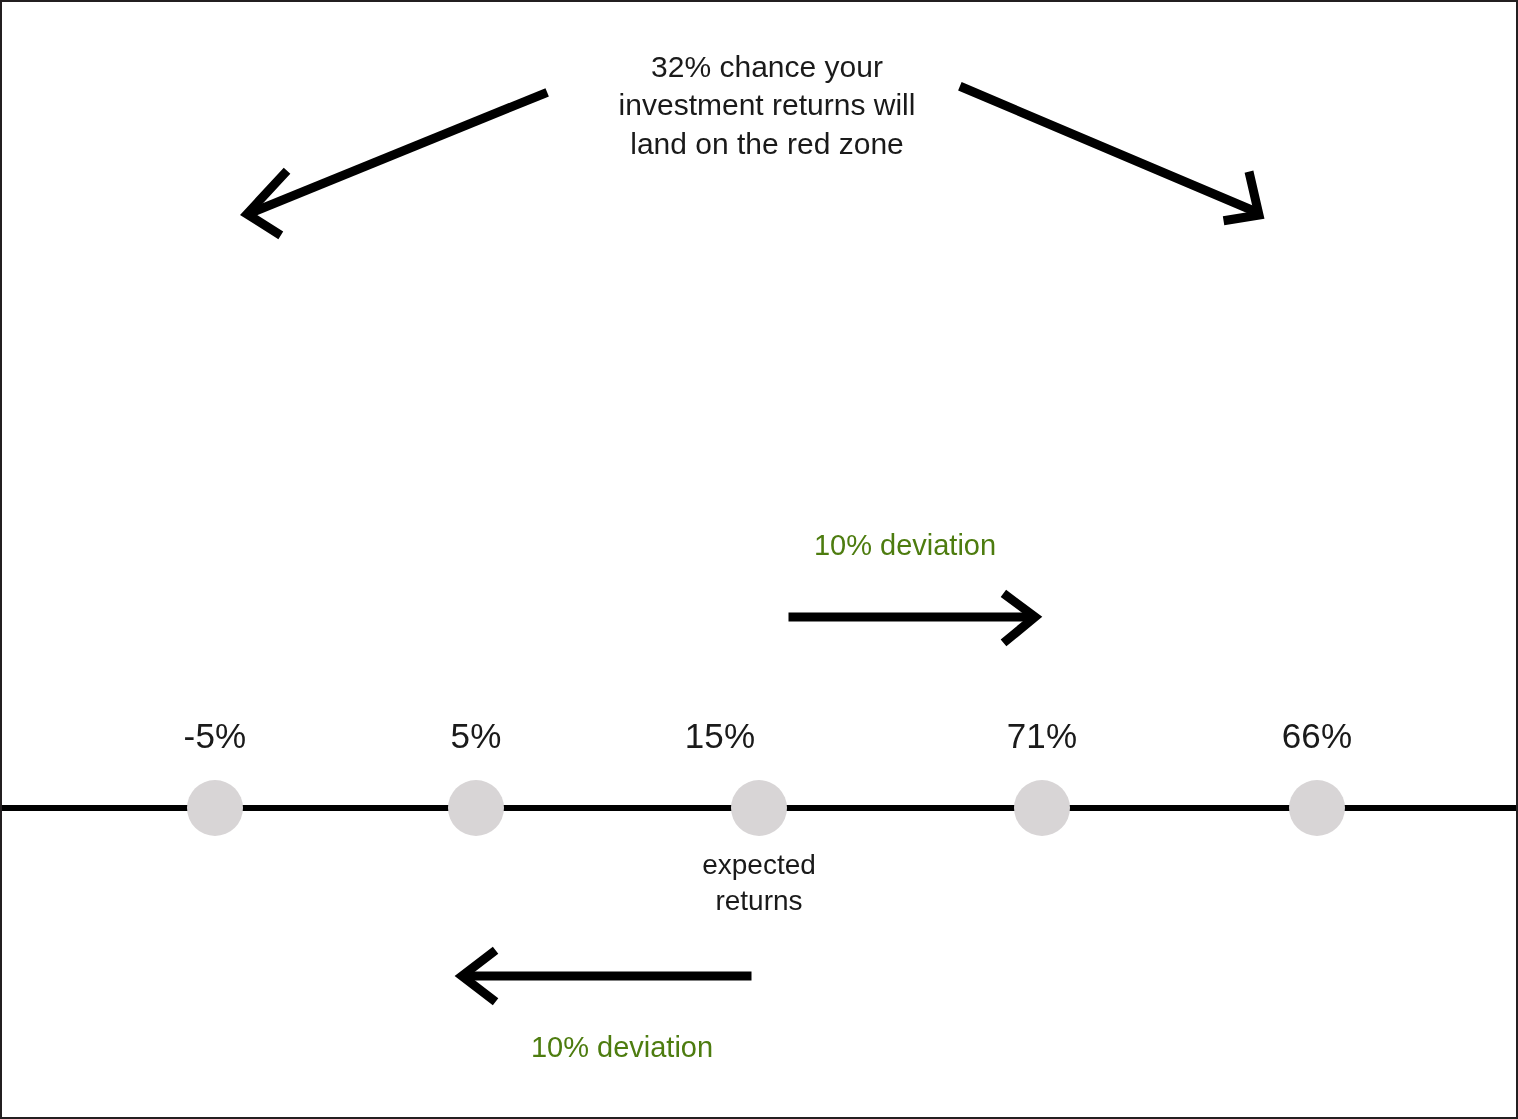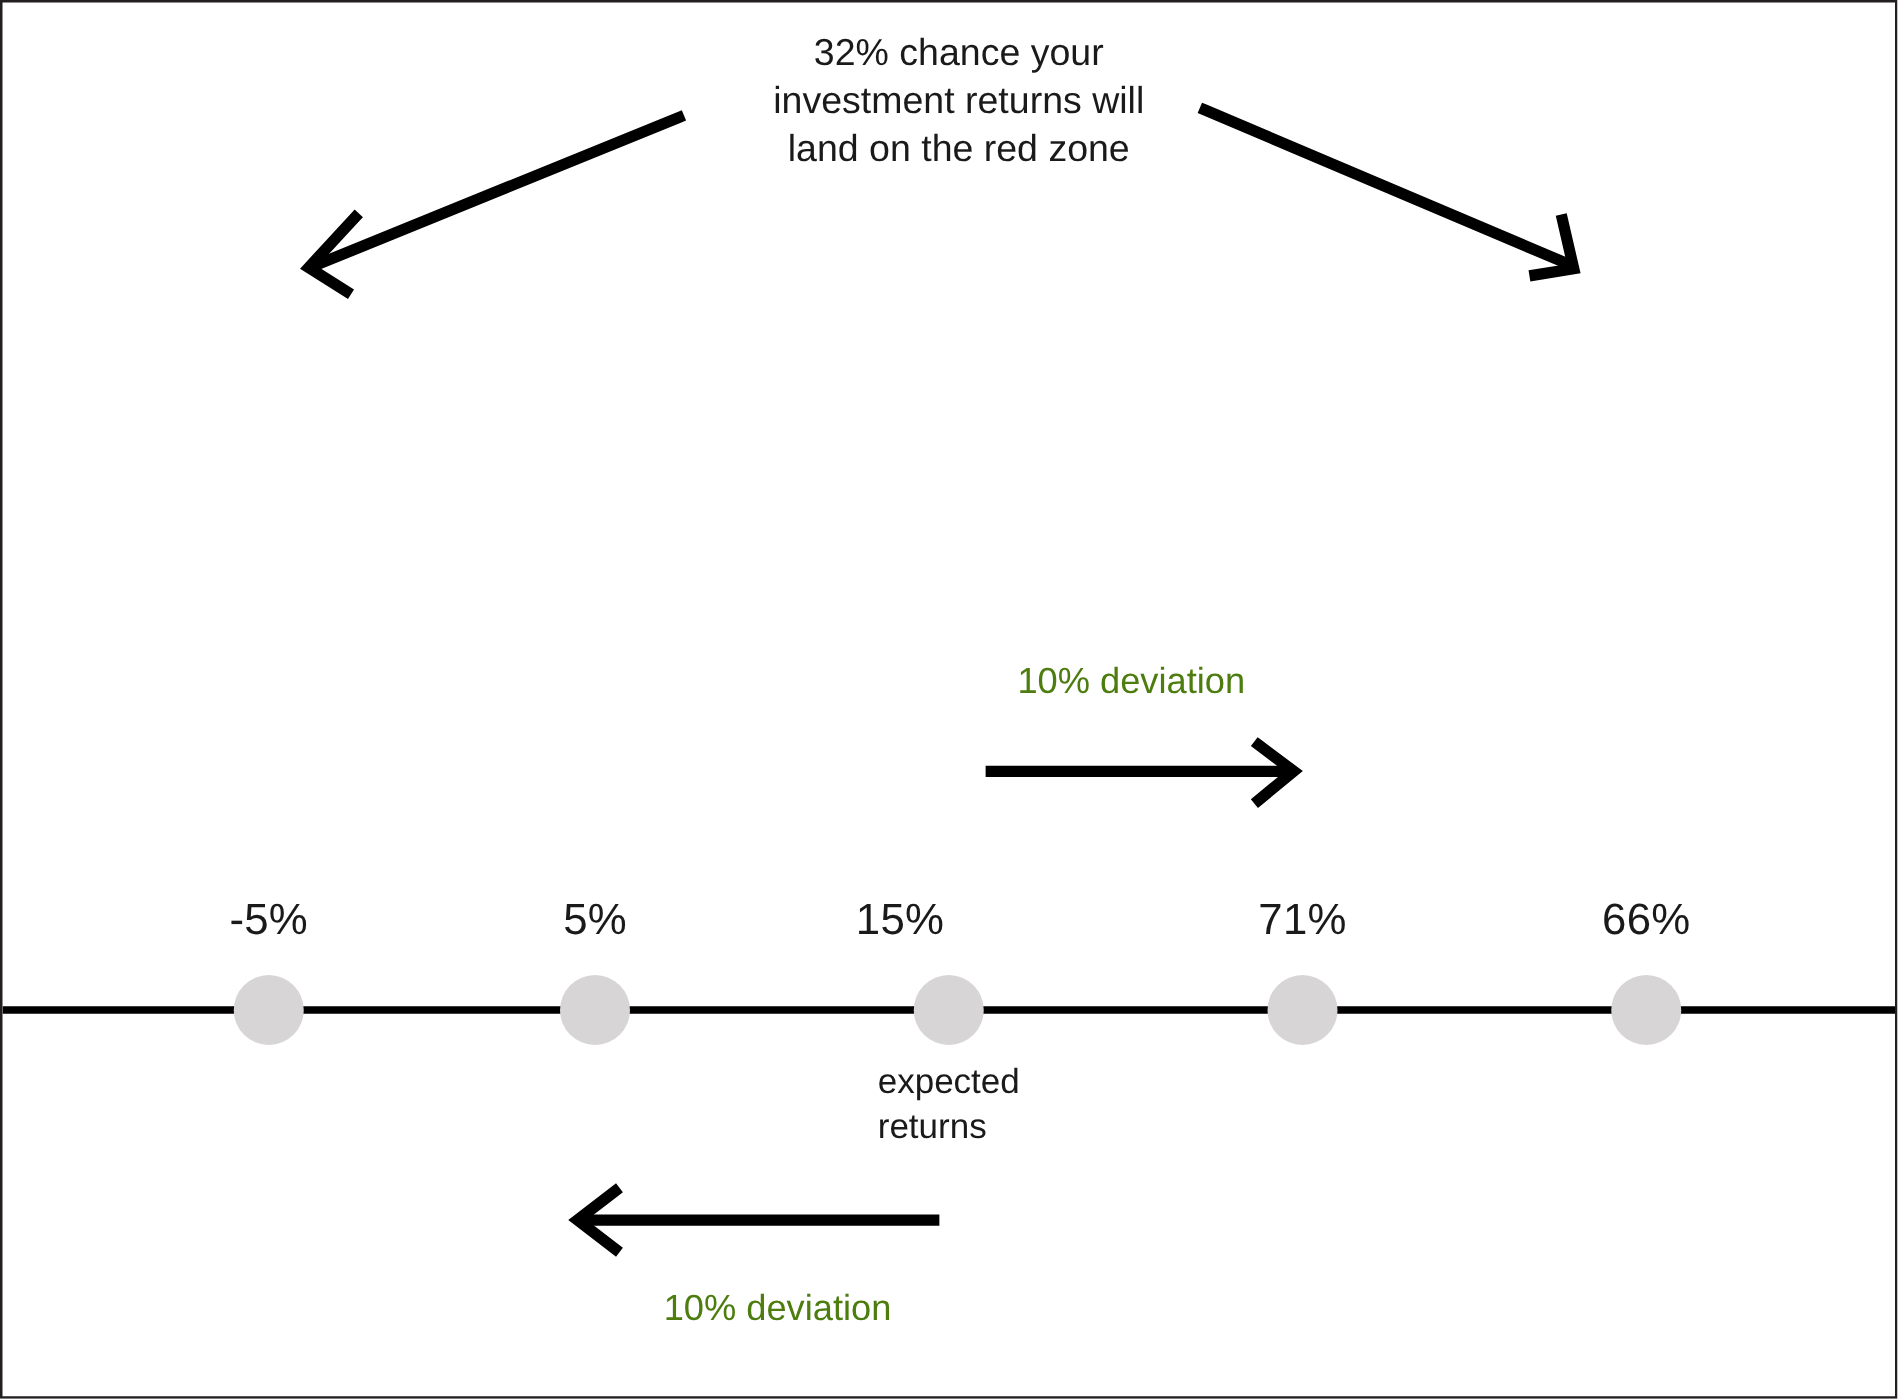--- a/index.html
+++ b/index.html
@@ -54,30 +54,32 @@
     top: 714px;
     letter-spacing: 0.2px;
   }
   .sub-label {
     position: absolute;
     transform: translateX(-50%);
     top: 845px;
     font-size: 28px;
     line-height: 1.3;
     color: #1a1a1a;
+    text-align: center;
     white-space: pre-line;
   }
   .callout {
     position: absolute;
     font-size: 30px;
     line-height: 1.28;
     color: #1a1a1a;
     text-align: center;
     white-space: pre-line;
     transform: translateX(-50%);
+    margin-top: 24px;
   }
   .callout-top   { top: 22px;  left: 765px; }
   .callout-blue  { top: 300px; left: 757px; font-size: 31px; }
 
   .dev-label {
     position: absolute;
     font-size: 29px;
     color: #4d7c0f;
     white-space: nowrap;
     transform: translateX(-50%);

